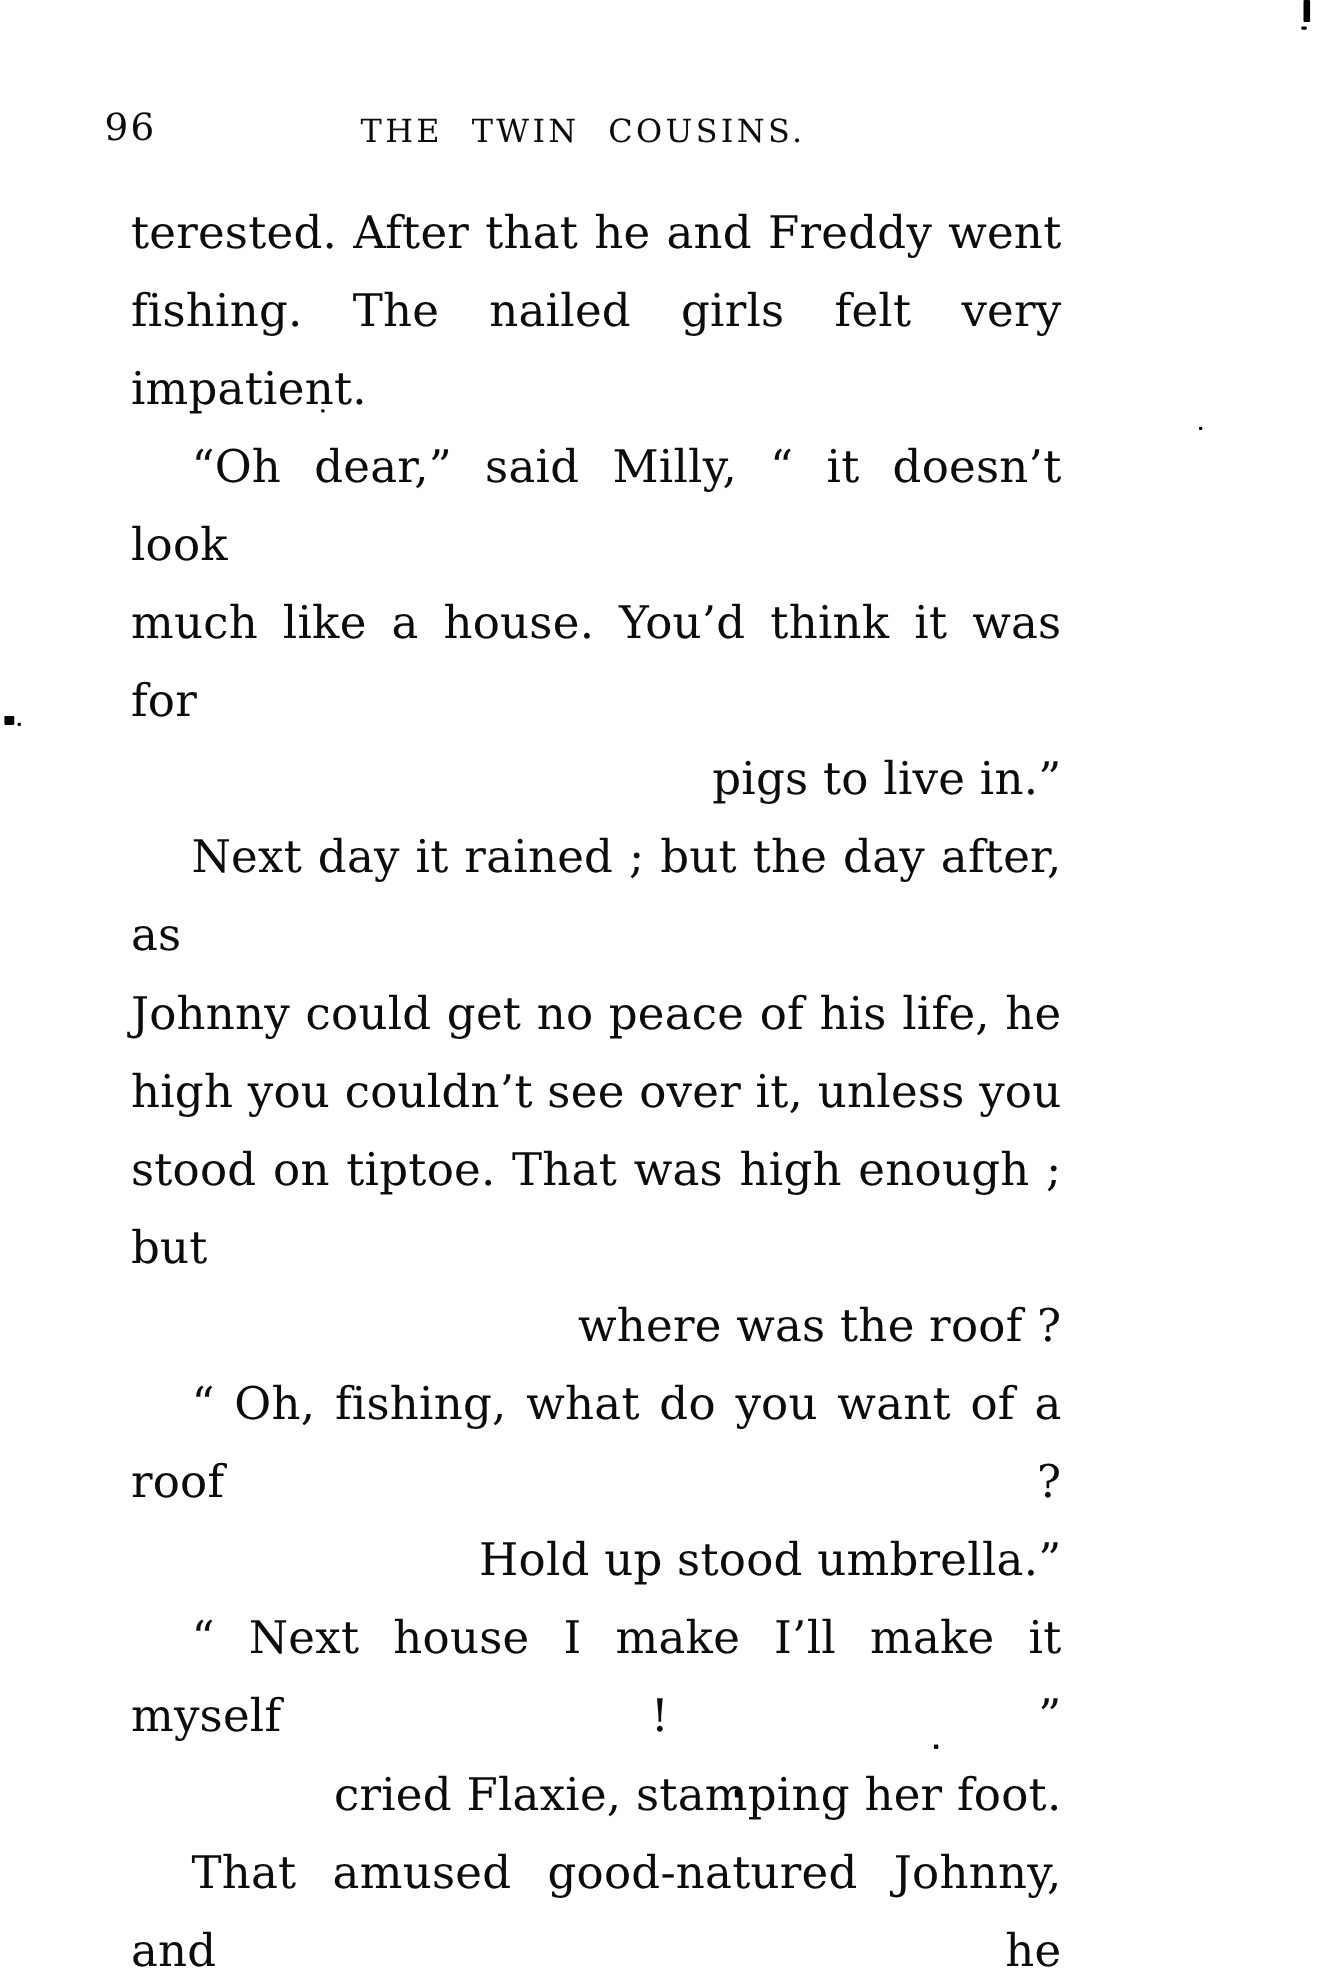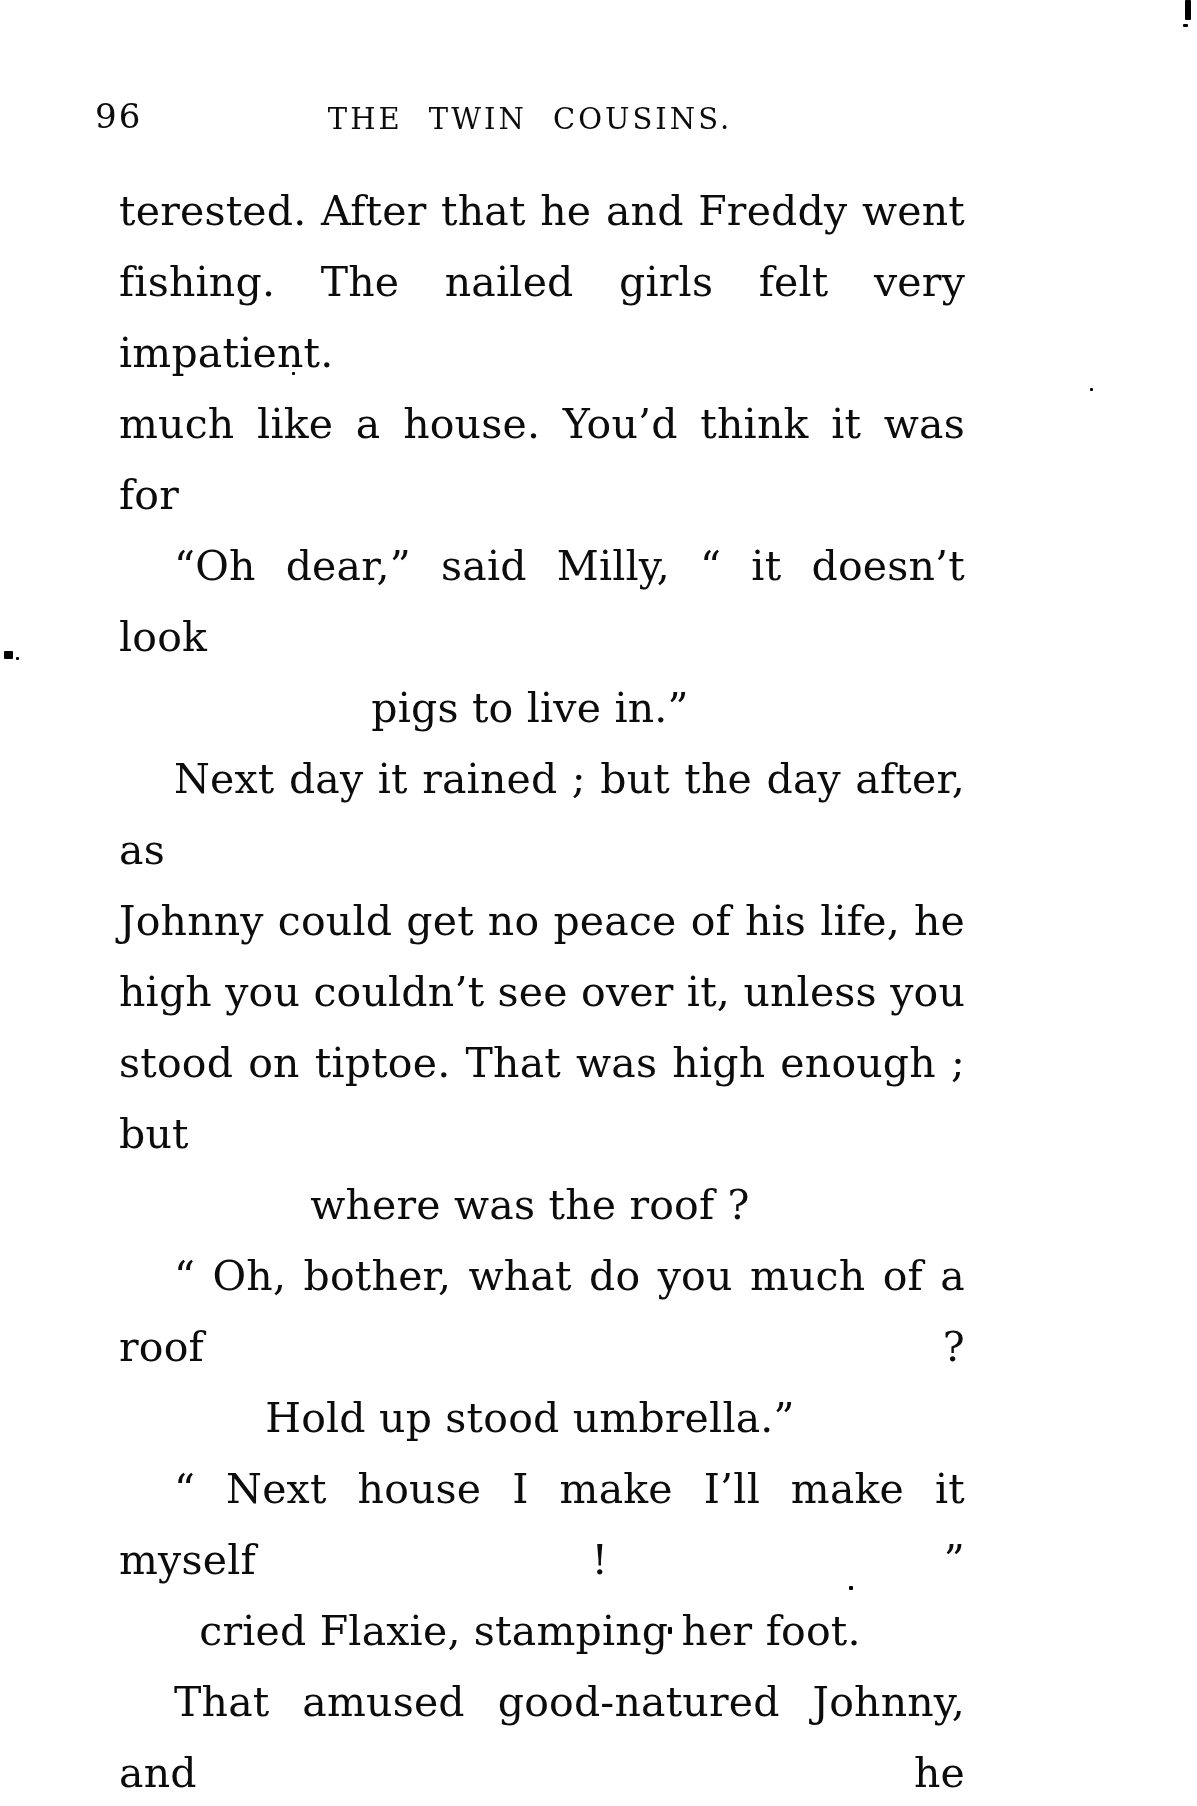--- a/index.html
+++ b/index.html
@@ -46,21 +46,21 @@
   
   .body-text {
     position: absolute;
     top: 176px;
     left: 95px;
     width: 870px;
   }
   .line {
     font-size: 41px;
     line-height: 71px;
-    text-align: center;
+    text-align: right;
     white-space: nowrap;
     letter-spacing: 0.2px;
   }
   .line.fill {
     white-space: normal;
     text-align: justify;
     text-align-last: justify;
     margin-left: 24px;
   }
   .line.indent {
@@ -79,29 +79,29 @@
 <div class="page">
 
   <header class="running-head">
     <span class="folio">96</span>
     <span class="head-title">THE TWIN COUSINS.</span>
   </header>
 
   <main class="body-text">
       <div class="line fill">terested.  After that he and Freddy went</div>
       <div class="line fill">fishing.  The nailed girls felt very impatient.</div>
+      <div class="line fill indent">“Oh dear,” said Milly, “ it doesn’t look</div>
       <div class="line fill">much like a house.  You’d think it was for</div>
-      <div class="line fill indent">“Oh dear,” said Milly, “ it doesn’t look</div>
       <div class="line">pigs to live in.”</div>
       <div class="line fill indent">Next day it rained ; but the day after, as</div>
       <div class="line fill">Johnny could get no peace of his life, he</div>
       <div class="line fill">high you couldn’t see over it, unless you</div>
       <div class="line fill">stood on tiptoe.  That was high enough ; but</div>
       <div class="line">where was the roof ?</div>
-      <div class="line fill indent">“ Oh, bother, what do you much of a roof ?</div>
+      <div class="line fill indent">“ Oh, fishing, what do you want of a roof ?</div>
       <div class="line">Hold up stood umbrella.”</div>
       <div class="line fill indent">“ Next house I make I’ll make it myself ! ”</div>
       <div class="line">cried Flaxie, stamping her foot.</div>
       <div class="line fill indent">That amused good-natured Johnny, and he</div>
     </main>
 
   <div id="artifacts">
       <div class="speck" style="left: 1185px; top: 0px; width: 6px; height: 20px;"></div>
       <div class="speck" style="left: 1183px; top: 24px; width: 5px; height: 3px;"></div>
       <div class="speck" style="left: 4px; top: 651px; width: 9px; height: 8px;"></div>

